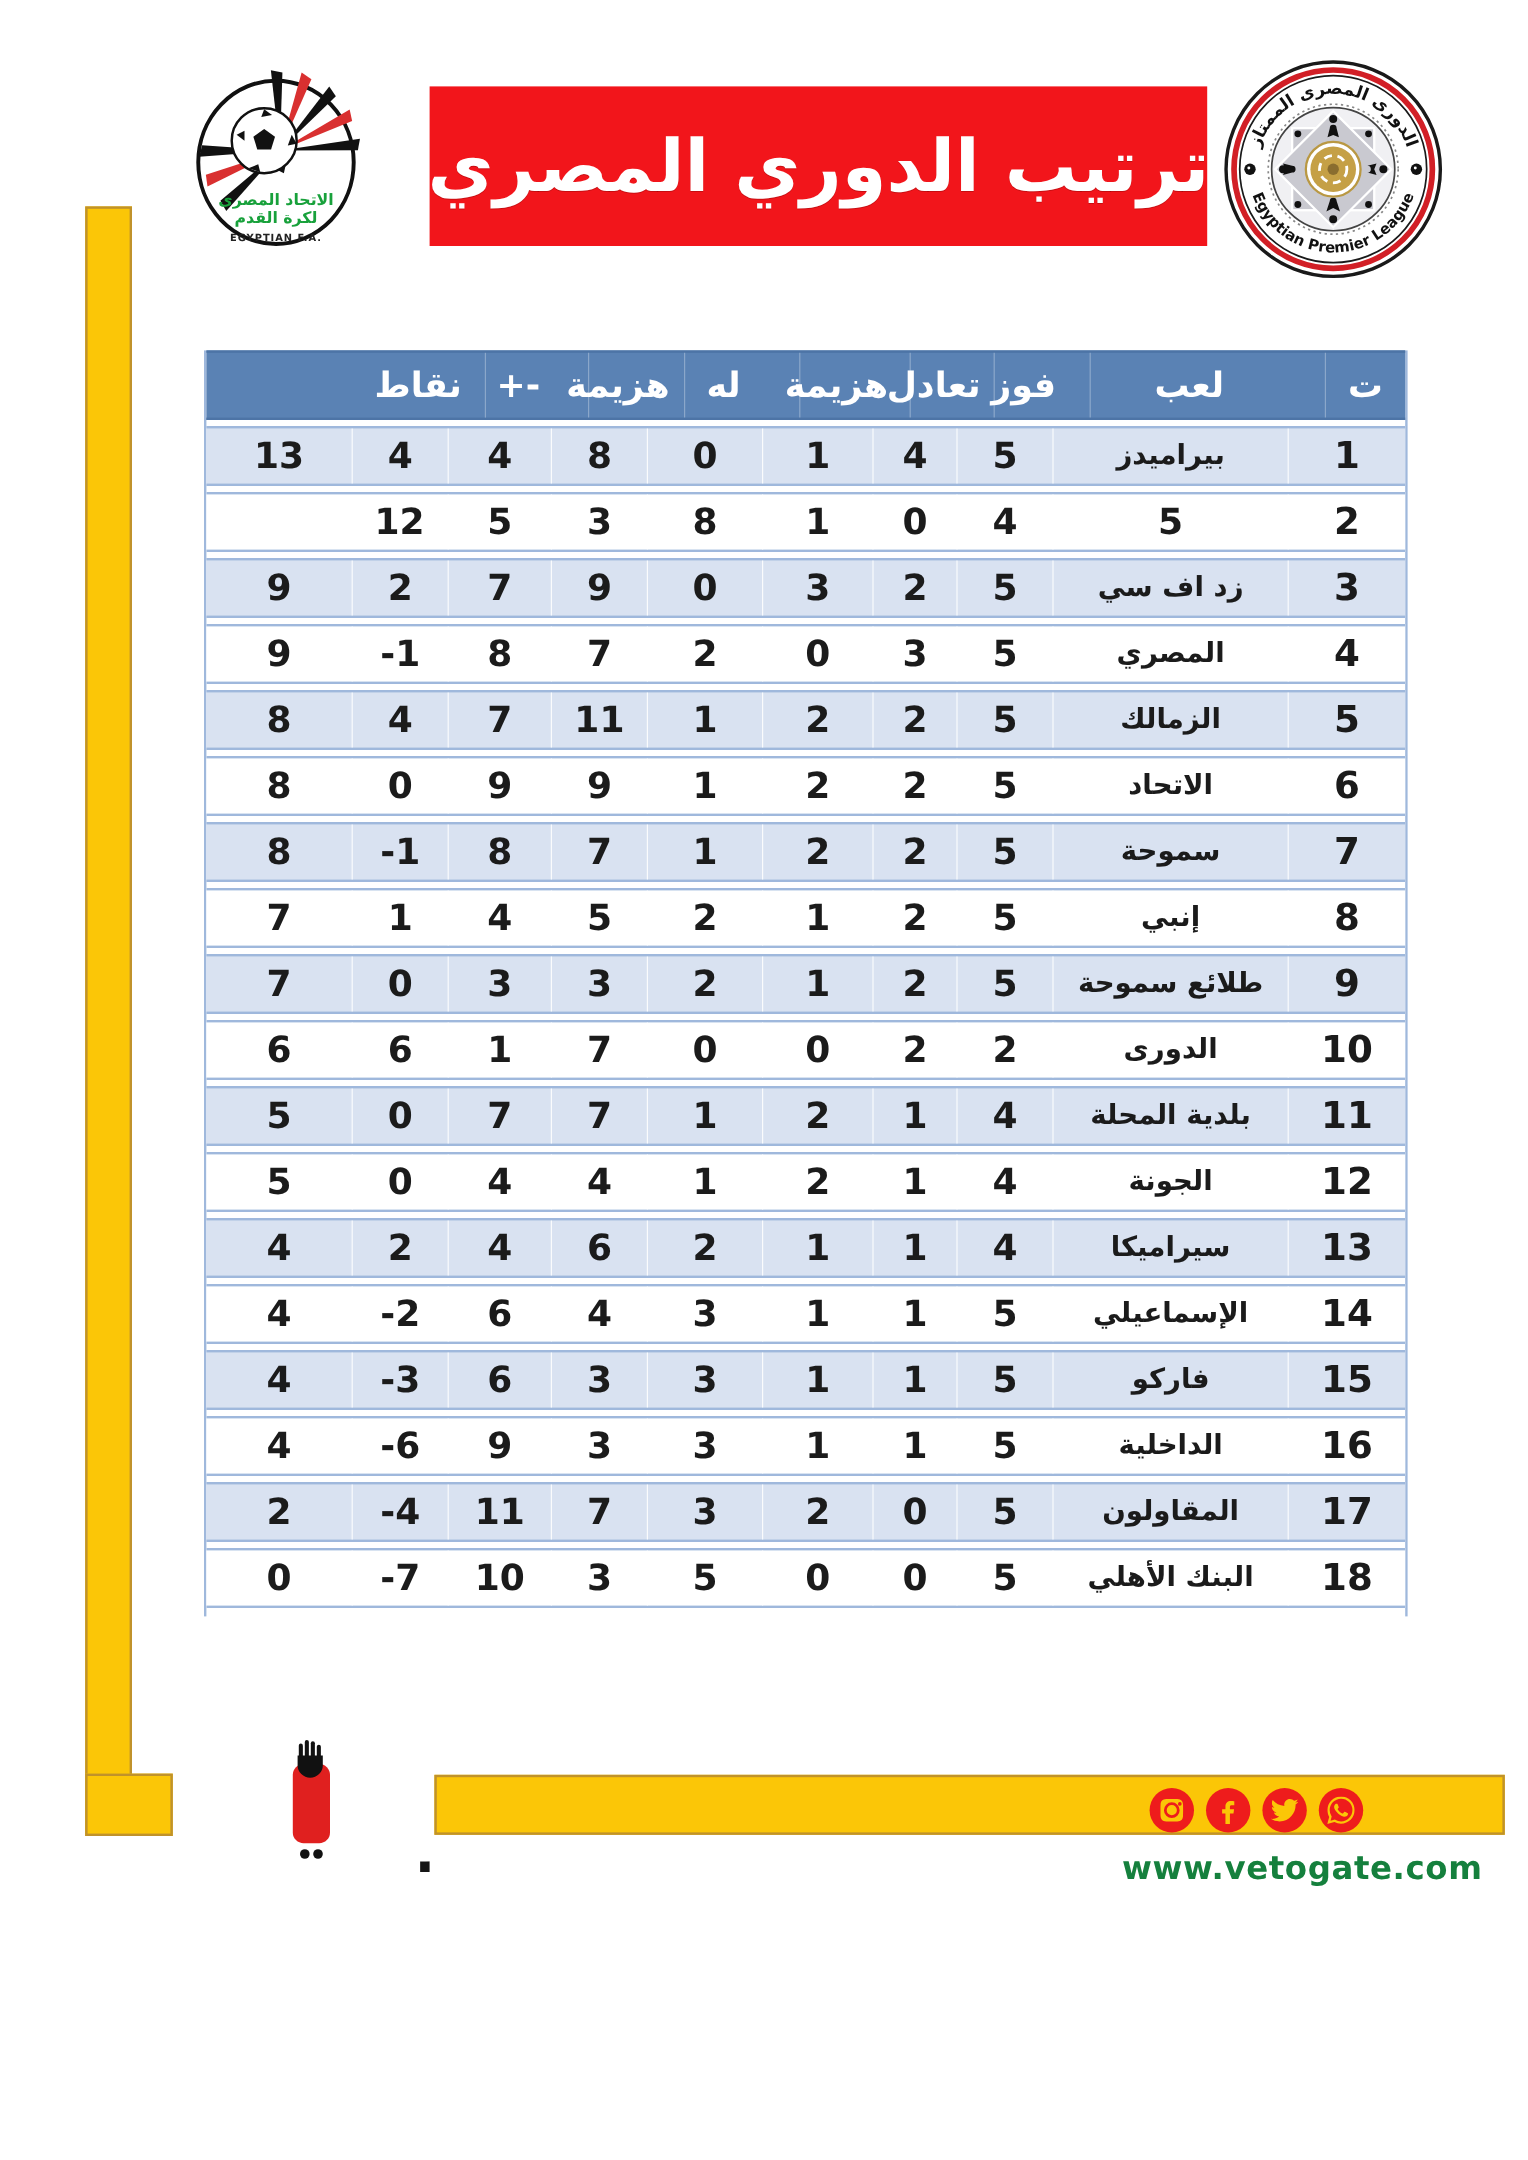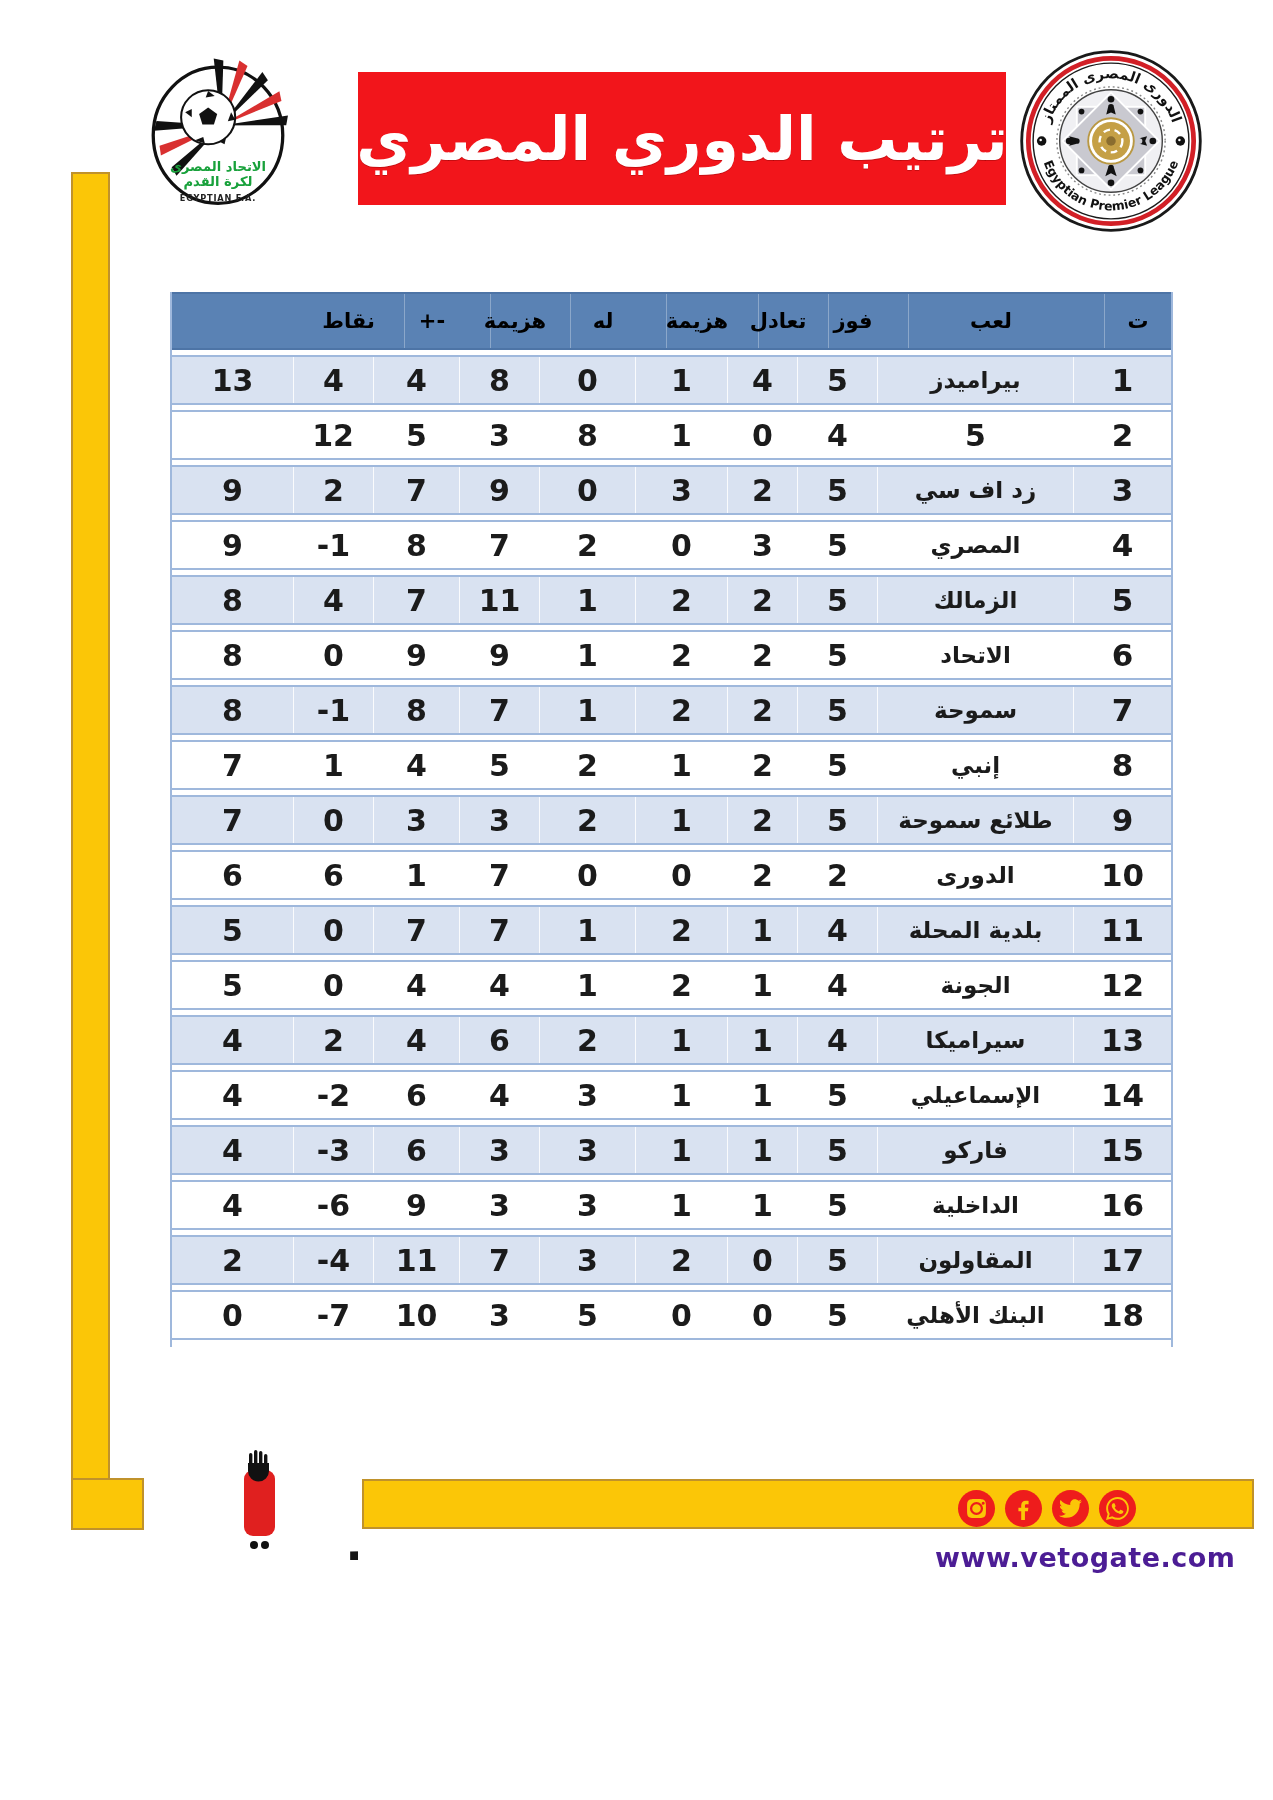--- a/index.html
+++ b/index.html
@@ -7,21 +7,21 @@
     width:1273px;height:1800px;position:relative;background:#ffffff;
     font-family:"DejaVu Sans", sans-serif;overflow:hidden;
   }
   
   .ybar{position:absolute;background:#FBC607;border:2px solid #C0922B;box-sizing:border-box;}
   .ybar-vert{left:71px;top:172px;width:39px;height:1358px;}
   .ybar-foot{left:71px;top:1478px;width:73px;height:52px;}
   .ybar-horiz{left:362px;top:1479px;width:892px;height:50px;}
 
   
-  .fa-logo{position:absolute;left:136px;top:50px;width:164px;height:170px;}
+  .fa-logo{position:absolute;left:148px;top:50px;width:164px;height:170px;}
   .banner{
     position:absolute;left:358px;top:72px;width:648px;height:133px;
     background:#F2151B;display:flex;align-items:center;justify-content:center;
   }
   .banner-text{
     color:#ffffff;font-size:60px;font-weight:bold;direction:rtl;
     text-shadow:0 1px 0 rgba(120,0,0,.35);white-space:nowrap;
   }
   .epl-logo{position:absolute;left:1016px;top:46px;width:190px;height:190px;}
 
@@ -35,37 +35,37 @@
     margin-bottom:5px;
   }
   .trow.hdr{height:58px;background:#5A82B4;border-color:#4D74A6;}
   .trow.body{height:50px;background:#D9E2F1;}
   .trow.body.even{background:#ffffff;}
   .cell{
     display:flex;align-items:center;justify-content:center;
     font-weight:bold;font-size:30px;color:#1b1b1b;direction:ltr;
     border-left:1px solid rgba(255,255,255,.85);box-sizing:border-box;
   }
-  .trow.hdr .cell{color:#000000;font-size:21px;direction:rtl;border-left:1px solid rgba(255,255,255,.30);margin-left:31px;}
+  .trow.hdr .cell{color:#ffffff;font-size:29px;direction:rtl;border-left:1px solid rgba(255,255,255,.30);margin-left:31px;}
   .trow .cell:last-child{border-left:none;}
   .cell.team{direction:rtl;font-size:23px;}
   .cell.rank{font-size:31px;}
   .trow.hdr .cell.goal_diff{direction:ltr;}
 
   
   .veto-logo{position:absolute;left:150px;top:1448px;width:208px;height:112px;}
   .social-row{position:absolute;left:958px;top:1490px;width:186px;height:38px;display:flex;gap:10px;}
   .sicon{
     width:37px;height:37px;border-radius:50%;background:#EE1C1C;
     display:flex;align-items:center;justify-content:center;flex:0 0 auto;
   }
   .sicon svg{width:23px;height:23px;fill:#FBC607;}
   .website{
     position:absolute;left:935px;top:1542px;width:250px;text-align:left;
-    color:#4c1d95;font-size:27px;font-weight:bold;letter-spacing:.5px;white-space:nowrap;
+    color:#15803d;font-size:27px;font-weight:bold;letter-spacing:.5px;white-space:nowrap;
   }
 </style>
 </head>
 <body>
 
 <div class="ybar ybar-vert"></div>
 <div class="ybar ybar-foot"></div>
 <div class="ybar ybar-horiz"></div>
 
 <div class="fa-logo">

